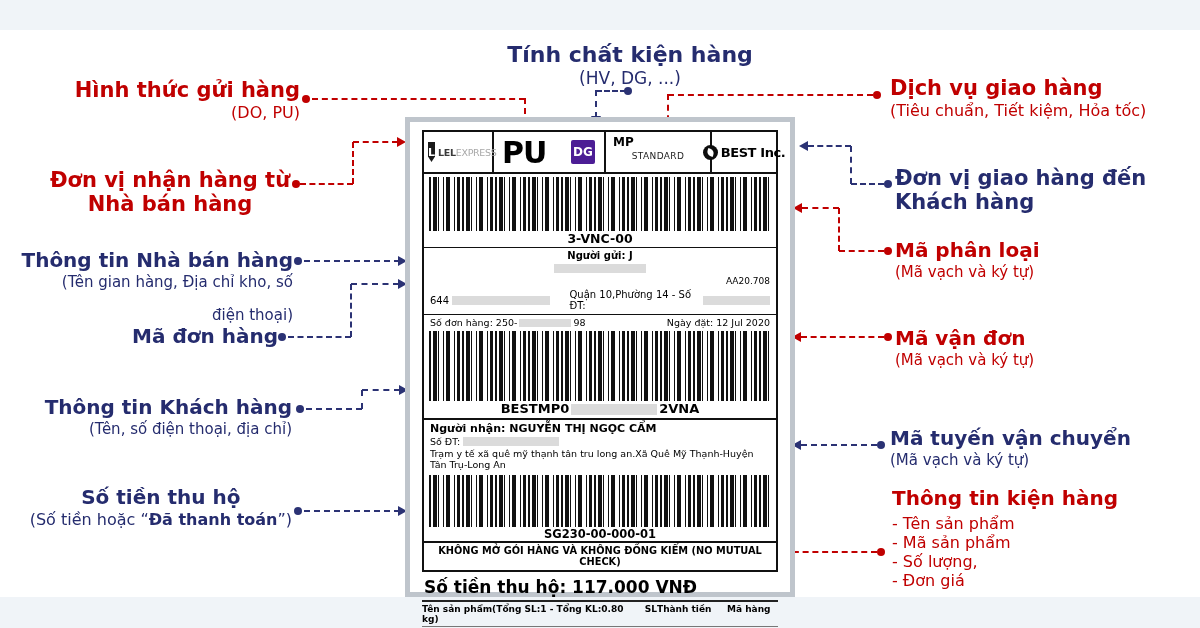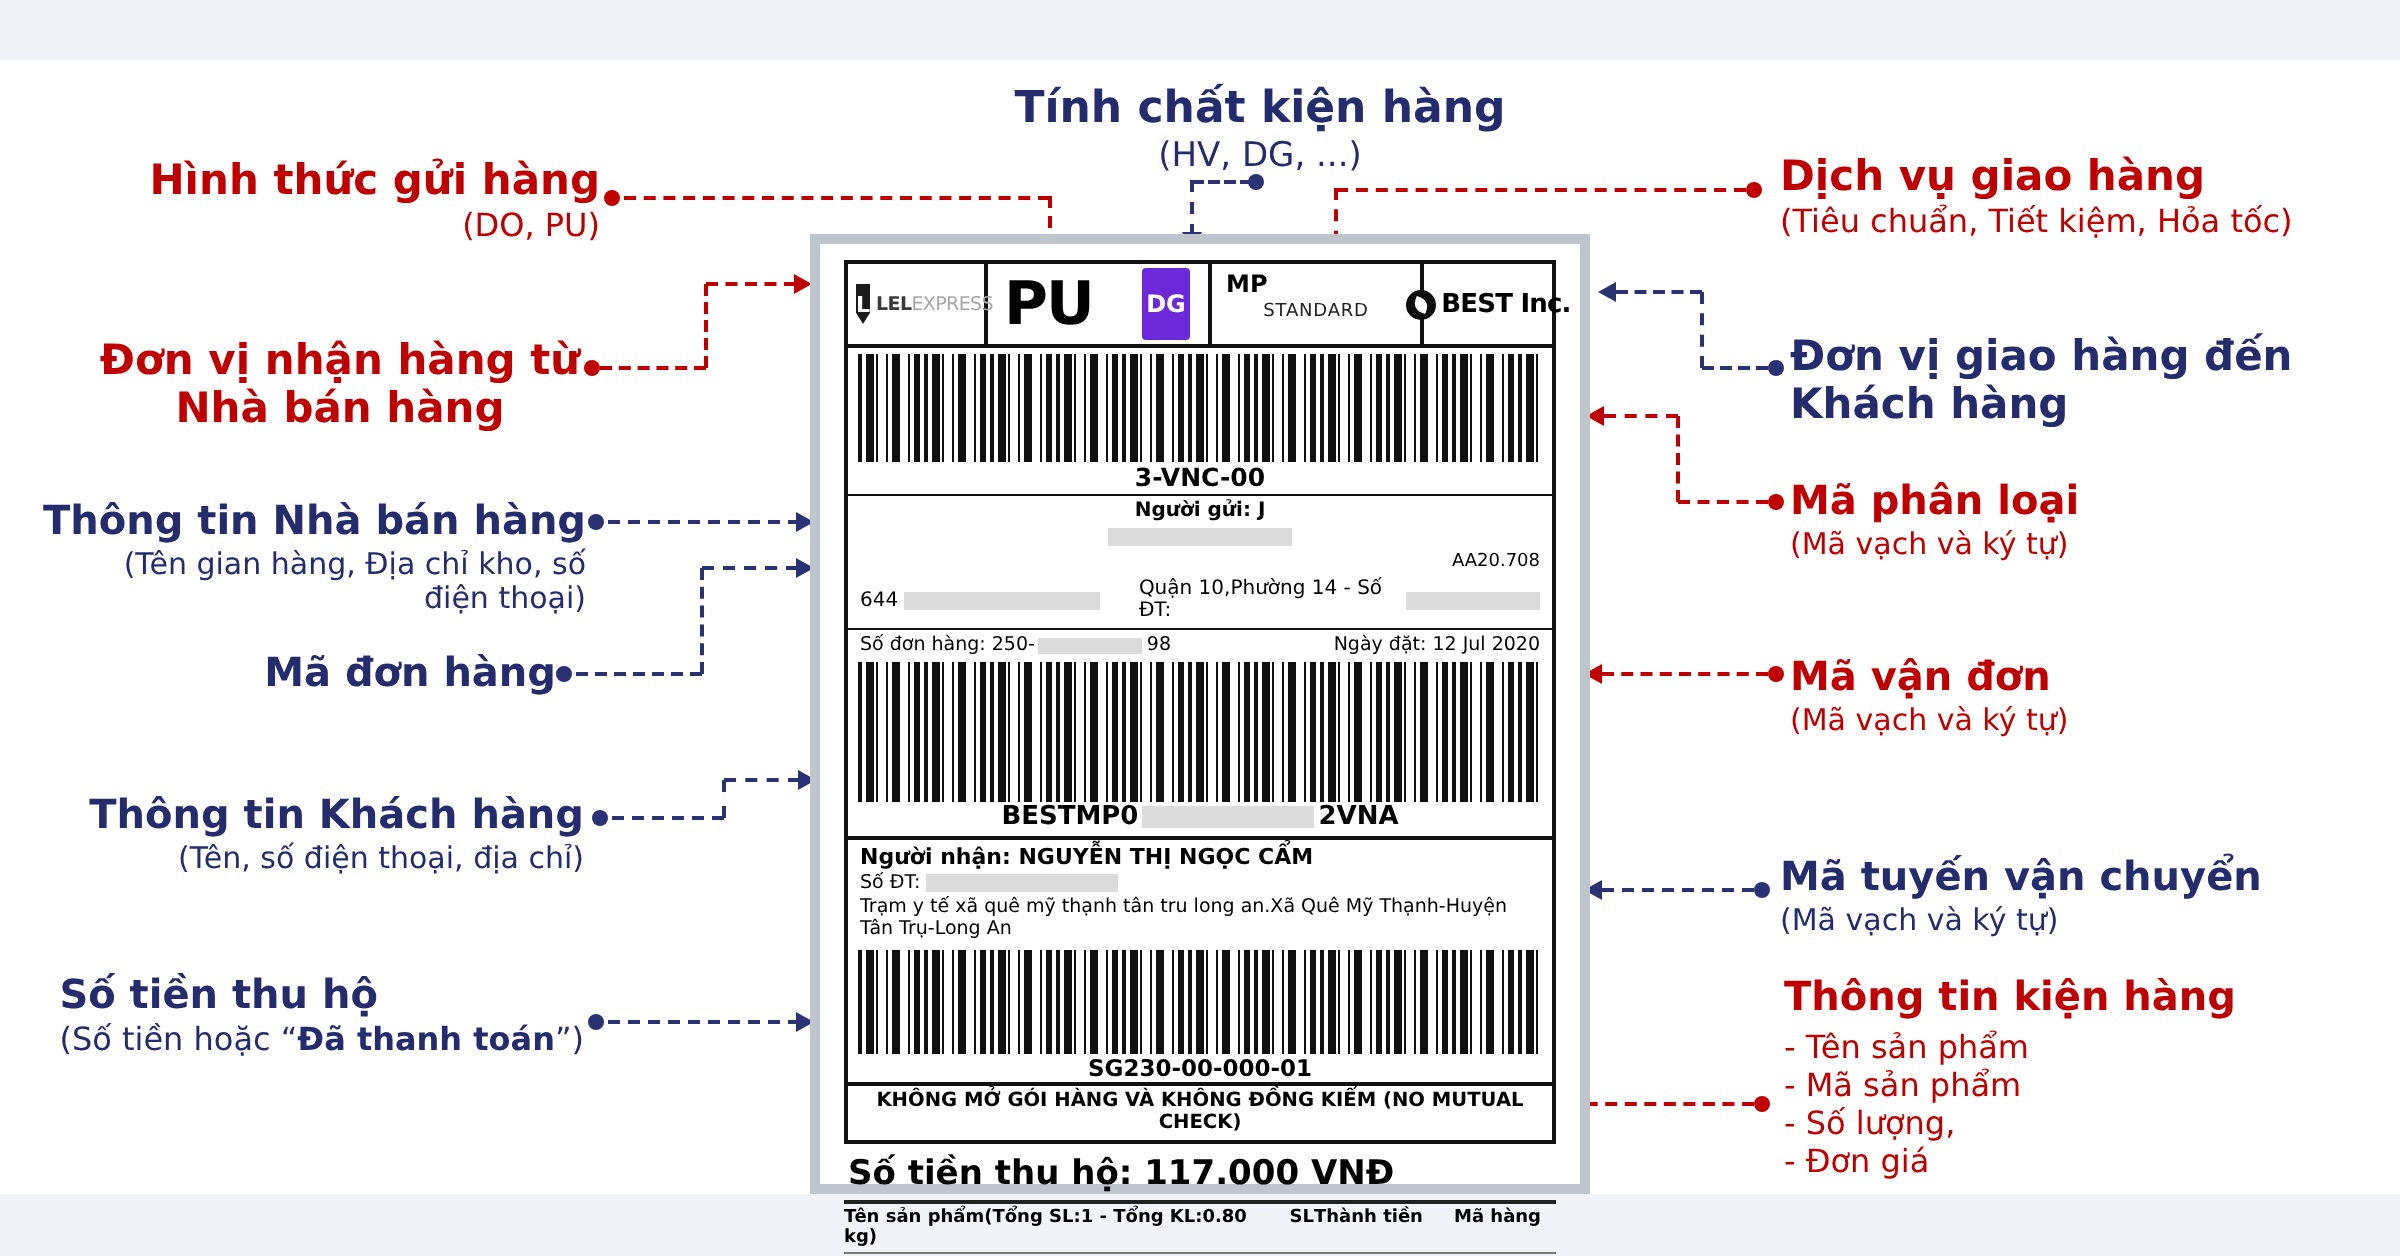--- a/index.html
+++ b/index.html
@@ -44,21 +44,21 @@
   .cell.pu{width:112px;justify-content:space-between;padding:0 9px 0 8px;}
   .cell.mp{width:106px;position:relative;}
   .cell.best{width:64px;border-right:none;justify-content:center;gap:3px;}
   .lel-shield{width:16px;height:20px;background:#1a1a1a;color:#fff;font-size:11px;font-weight:bold;
               display:flex;align-items:center;justify-content:center;
               clip-path:polygon(0 0,100% 0,100% 72%,50% 100%,0 72%);}
   .lel-text{font-size:9.5px;letter-spacing:-0.3px;margin-left:3px;white-space:nowrap;}
   .lel-text .b{font-weight:bold;color:#3a3a3a;}
   .lel-text .l{color:#a8a8a8;}
   .pu-big{font-size:30px;font-weight:bold;letter-spacing:-1px;}
-  .dg-badge{width:24px;height:36px;background:#6d28d9;color:#fff;font-size:12px;font-weight:bold;
+  .dg-badge{width:24px;height:24px;background:#4c1d95;color:#fff;font-size:12px;font-weight:bold;
             display:flex;align-items:center;justify-content:center;border-radius:2px;}
   .mp-code{position:absolute;top:3px;left:7px;font-size:12px;font-weight:bold;}
   .std{position:absolute;top:19px;left:0;right:0;text-align:center;font-size:9px;letter-spacing:0.4px;color:#222;}
   .best-icon{width:15px;height:15px;background:#0d0d0d;border-radius:50%;position:relative;flex:0 0 15px;}
   .best-icon span{position:absolute;left:4px;top:4px;width:7px;height:7px;background:#fff;
                   border-radius:0 70% 0 70%;transform:rotate(20deg);}
   .best-text{font-size:13px;font-weight:bold;letter-spacing:-0.4px;white-space:nowrap;}
 
   .barcode{background:repeating-linear-gradient(90deg,
      #111 0px,#111 2px,#fff 2px,#fff 4px,#111 4px,#111 8px,#fff 8px,#fff 9px,
@@ -112,33 +112,33 @@
   </div>
 
   <div class="ann" style="right:905px;top:168px;width:250px;text-align:center;">
     <div class="ann-title fs21 t-red">Đơn vị nhận hàng từ</div>
     <div class="ann-title fs21 t-red">Nhà bán hàng</div>
   </div>
 
   <div class="ann" style="right:907px;top:249px;text-align:right;">
     <div class="ann-title fs20 t-navy">Thông tin Nhà bán hàng</div>
     <div class="ann-sub fs15 t-navy">(Tên gian hàng, Địa chỉ kho, số</div>
-    <div class="ann-sub fs15 t-navy" style="margin-top:0;">điện thoại)</div>
+    <div class="ann-sub fs15 t-navy" style="margin-top:16px;">điện thoại)</div>
   </div>
 
   <div class="ann" style="right:922px;top:325px;text-align:right;">
     <div class="ann-title fs20 t-navy">Mã đơn hàng</div>
   </div>
 
   <div class="ann" style="right:908px;top:396px;text-align:right;">
     <div class="ann-title fs20 t-navy">Thông tin Khách hàng</div>
     <div class="ann-sub fs15 t-navy">(Tên, số điện thoại, địa chỉ)</div>
   </div>
 
-  <div class="ann" style="right:908px;top:486px;text-align:left;">
+  <div class="ann" style="right:908px;top:486px;text-align:center;">
     <div class="ann-title fs20 t-navy">Số tiền thu hộ</div>
     <div class="ann-sub fs16 t-navy"><span>(Số tiền hoặc “</span><b>Đã thanh toán</b><span>”)</span></div>
   </div>
 
   <div class="ann" style="left:455px;top:42px;width:350px;text-align:center;">
     <div class="ann-title fs22 t-navy">Tính chất kiện hàng</div>
     <div class="ann-sub fs17 t-navy">(HV, DG, ...)</div>
   </div>
 
   <div class="ann" style="left:890px;top:76px;">

